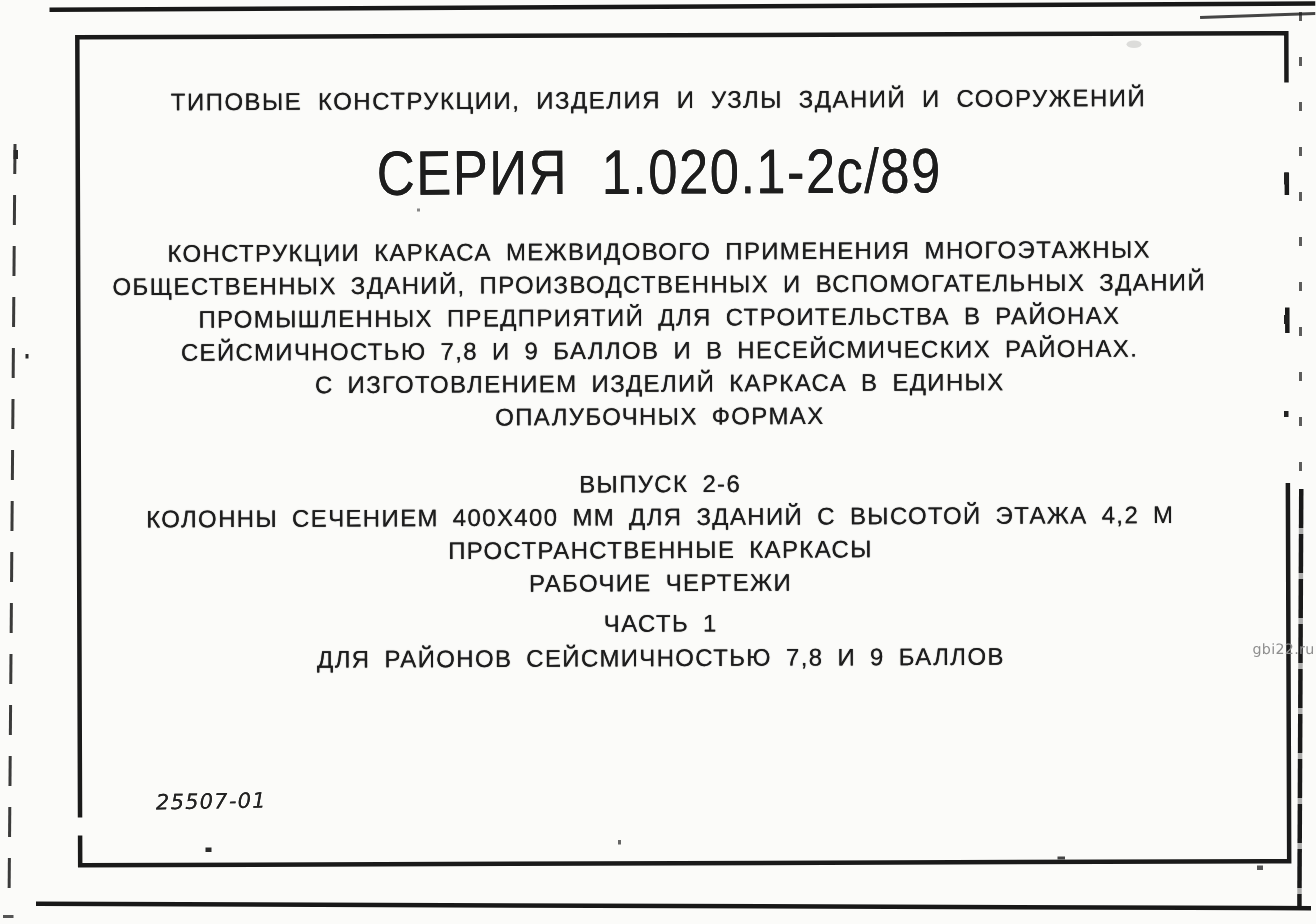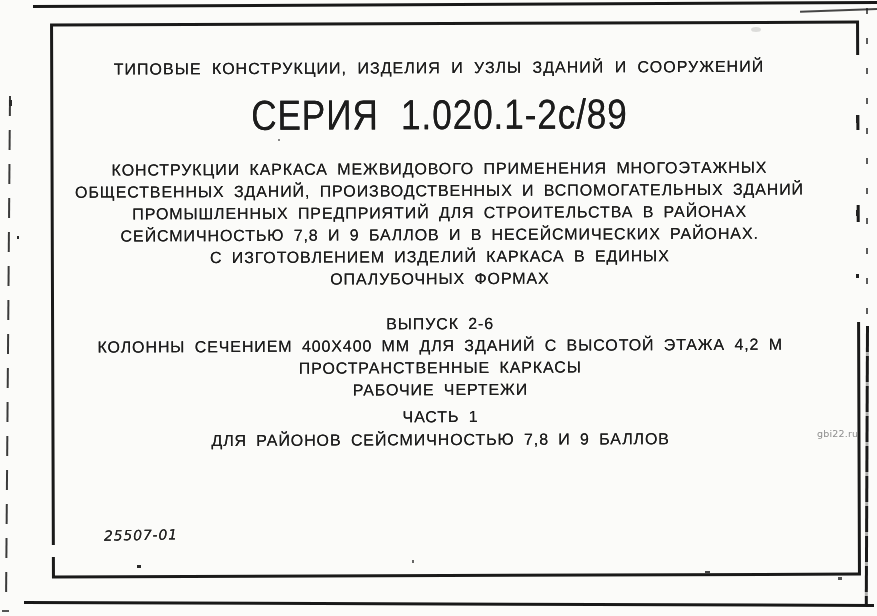--- a/index.html
+++ b/index.html
@@ -77,21 +77,21 @@
   .issue{top:313px;}
   .part{top:405px;line-height:23px;}
 
   .stamp{
     position:absolute;left:104px;top:527px;
     font-family:"DejaVu Sans",sans-serif;font-style:italic;
     font-size:14px;letter-spacing:.8px;color:#222;
     transform:rotate(-1deg);text-shadow:0 0 .4px currentColor;
   }
   .watermark{
-    position:absolute;left:817px;top:428px;z-index:6;
+    position:absolute;left:835px;top:428px;z-index:6;
     font-size:9.5px;color:#8e8e8e;letter-spacing:.2px;
     font-family:"DejaVu Sans",sans-serif;
   }
 </style>
 </head>
 <body>
 
 <div class="scan">
 
   <div class="line outer-top"></div>

